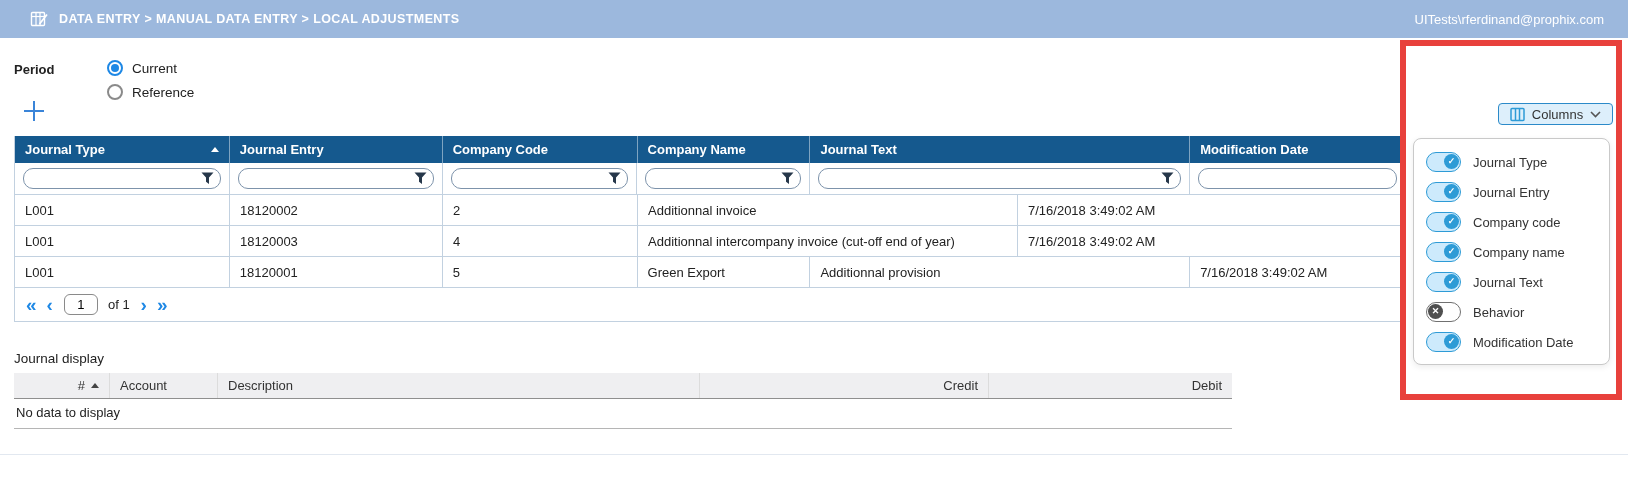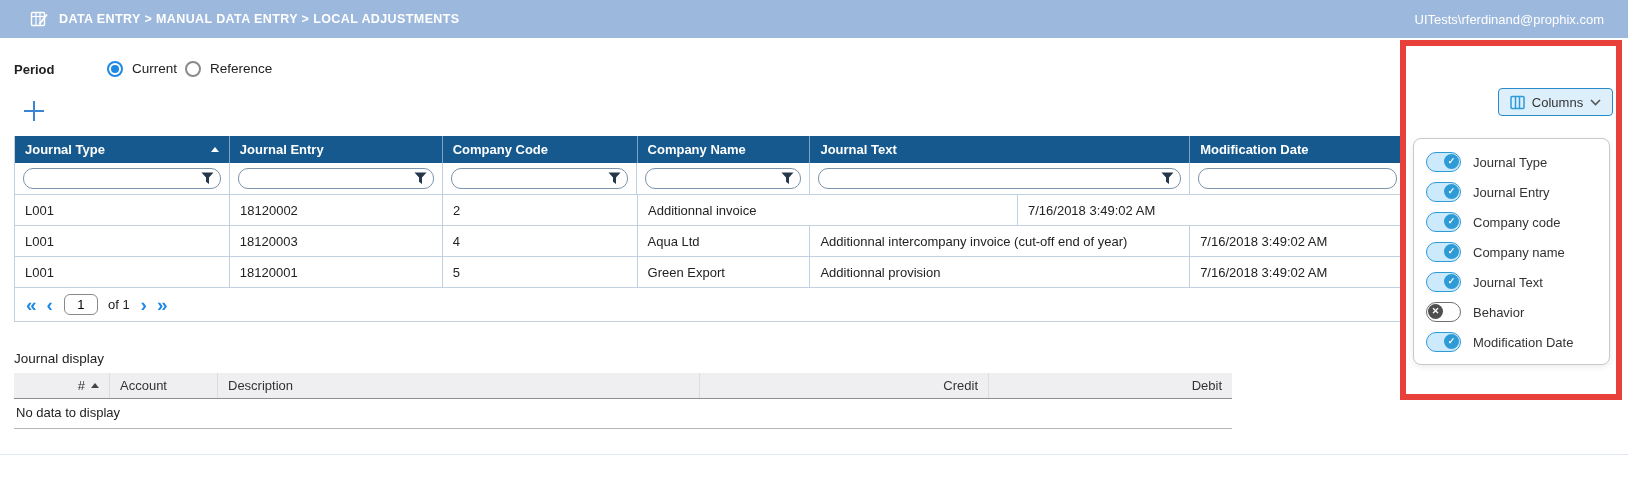--- a/index.html
+++ b/index.html
@@ -16,21 +16,21 @@
   }
   .topbar-icon { width:19px; height:19px; margin-right:10px; flex:0 0 auto; }
   .breadcrumb {
     color:#fff; font-size:12.5px; font-weight:bold; letter-spacing:.4px;
   }
   .topbar-user { margin-left:auto; color:#fff; font-size:13px; }
 
   
   .period-block { position:absolute; left:14px; top:60px; display:flex; }
   .period-label { font-size:13px; font-weight:bold; width:93px; padding-top:2px; }
-  .radio-col { display:flex; flex-direction:row; gap:8px; }
+  .radio-col { display:flex; flex-direction:column; gap:8px; }
   .radio-row { display:flex; align-items:center; gap:9px; cursor:pointer; }
   .radio-circle { width:16px; height:16px; border-radius:50%; border:2px solid #8a8a8a; position:relative; background:#fff; }
   .radio-circle.checked { border-color:#1e88e5; }
   .radio-circle.checked::after {
     content:""; position:absolute; left:2px; top:2px; width:8px; height:8px;
     border-radius:50%; background:#1e88e5;
   }
   .radio-label { font-size:13.5px; }
 
   
@@ -76,21 +76,21 @@
   .j0{width:96px}.j1{width:108px}.j2{width:482px}.j3{width:243px}.j4{width:289px}
   .sort-asc-dark { width:0; height:0; border-left:4px solid transparent; border-right:4px solid transparent;
                    border-bottom:5px solid #444; margin-left:6px; }
   .jd-empty { font-size:13px; padding:6px 2px 8px 2px; }
   .jd-bottomline { height:1px; background:#b5b5b5; width:100%; }
 
   .bottom-line { position:absolute; left:0; top:454px; width:1628px; height:1px; background:#e2e8f0; }
 
   
   .columns-btn {
-    position:absolute; left:1498px; top:88px; width:115px; height:28px; z-index:20;
+    position:absolute; left:1498px; top:103px; width:115px; height:22px; z-index:20;
     background:#ddeffb; border:1.5px solid #2b8ac9; border-radius:4px;
     display:flex; align-items:center; justify-content:center; gap:7px; cursor:pointer;
   }
   .columns-btn-label { font-size:13px; color:#333; }
   .dropdown {
     position:absolute; left:1413px; top:138px; width:197px; height:227px; z-index:20;
     background:#fff; border:1px solid #c9c9c9; border-radius:8px;
     box-shadow:0 2px 6px rgba(0,0,0,.08); padding:8px 0; overflow:hidden;
   }
   .menu-item { display:flex; align-items:center; height:30px; padding:0 12px; gap:12px; cursor:pointer; }
@@ -204,21 +204,20 @@
       <div class="d-cell c0">L001</div>
       <div class="d-cell c1">18120002</div>
       <div class="d-cell c2">2</div>
       <div class="d-cell c4">Additionnal invoice</div>
       <div class="d-cell c5">7/16/2018 3:49:02 AM</div>
     </div>
     <div class="data-row">
       <div class="d-cell c0">L001</div>
       <div class="d-cell c1">18120003</div>
       <div class="d-cell c2">4</div>
-      <div class="d-cell c3">Aqua Ltd</div>
       <div class="d-cell c4">Additionnal intercompany invoice (cut-off end of year)</div>
       <div class="d-cell c5">7/16/2018 3:49:02 AM</div>
     </div>
     <div class="data-row">
       <div class="d-cell c0">L001</div>
       <div class="d-cell c1">18120001</div>
       <div class="d-cell c2">5</div>
       <div class="d-cell c3">Green Export</div>
       <div class="d-cell c4">Additionnal provision</div>
       <div class="d-cell c5">7/16/2018 3:49:02 AM</div>

